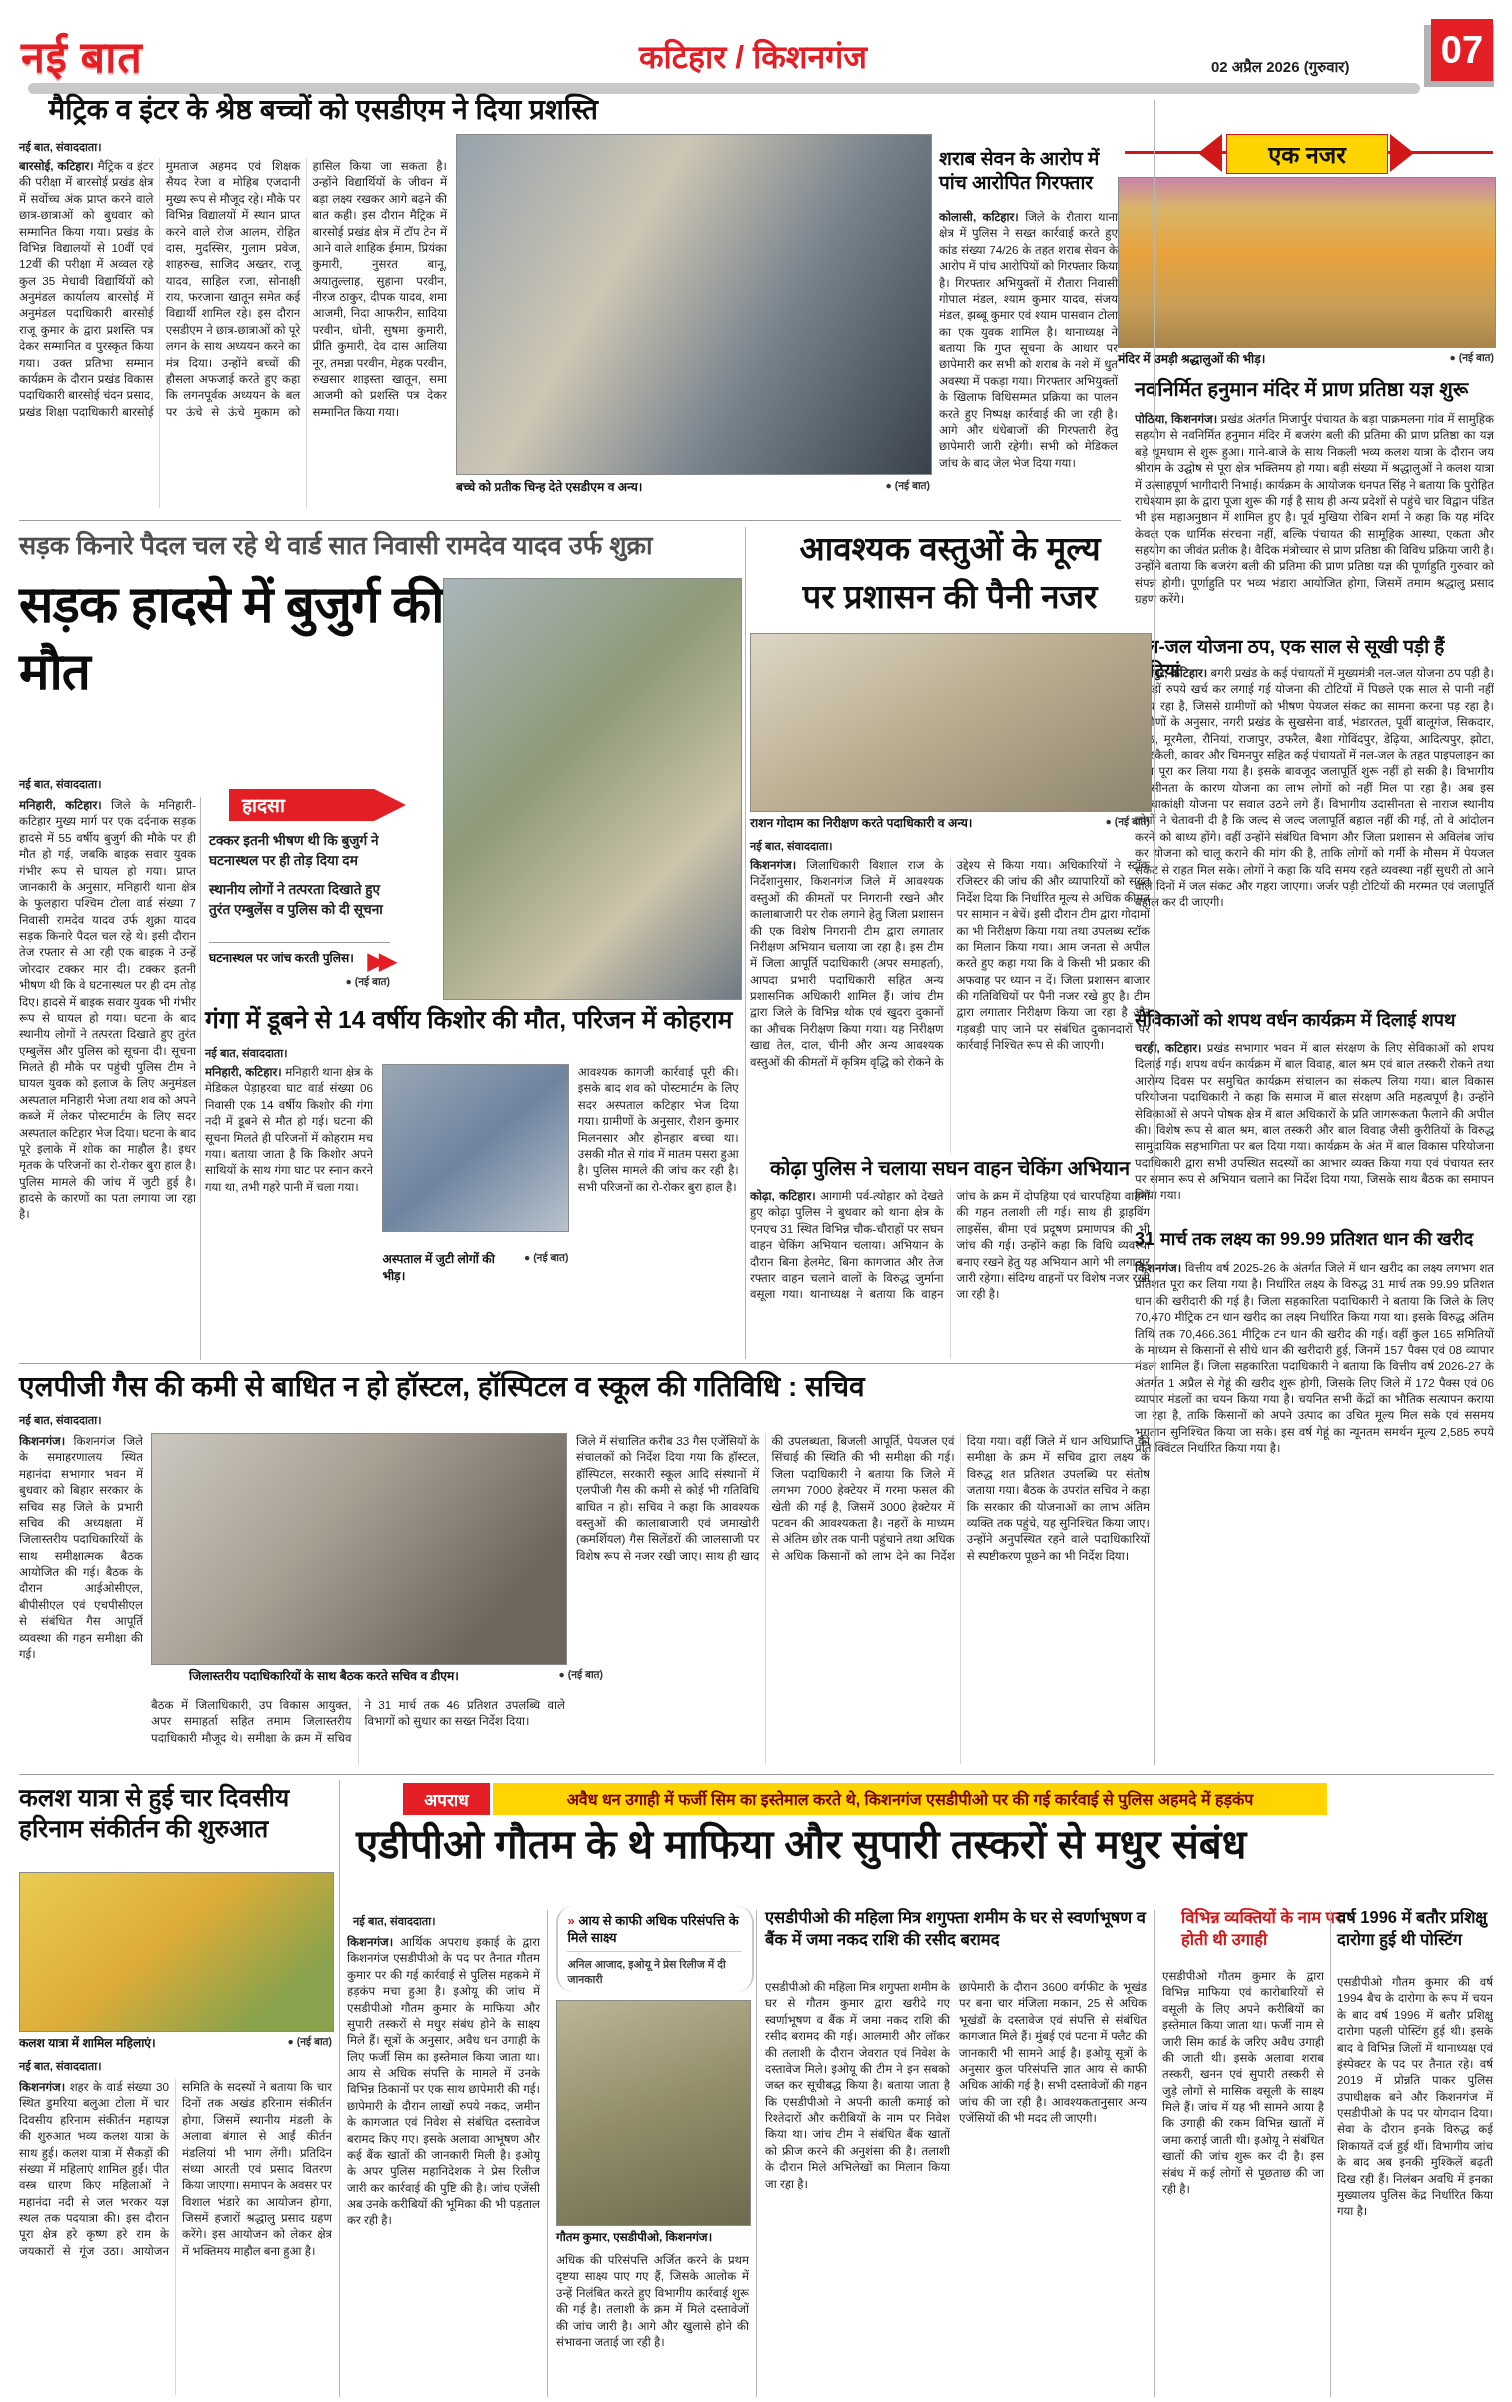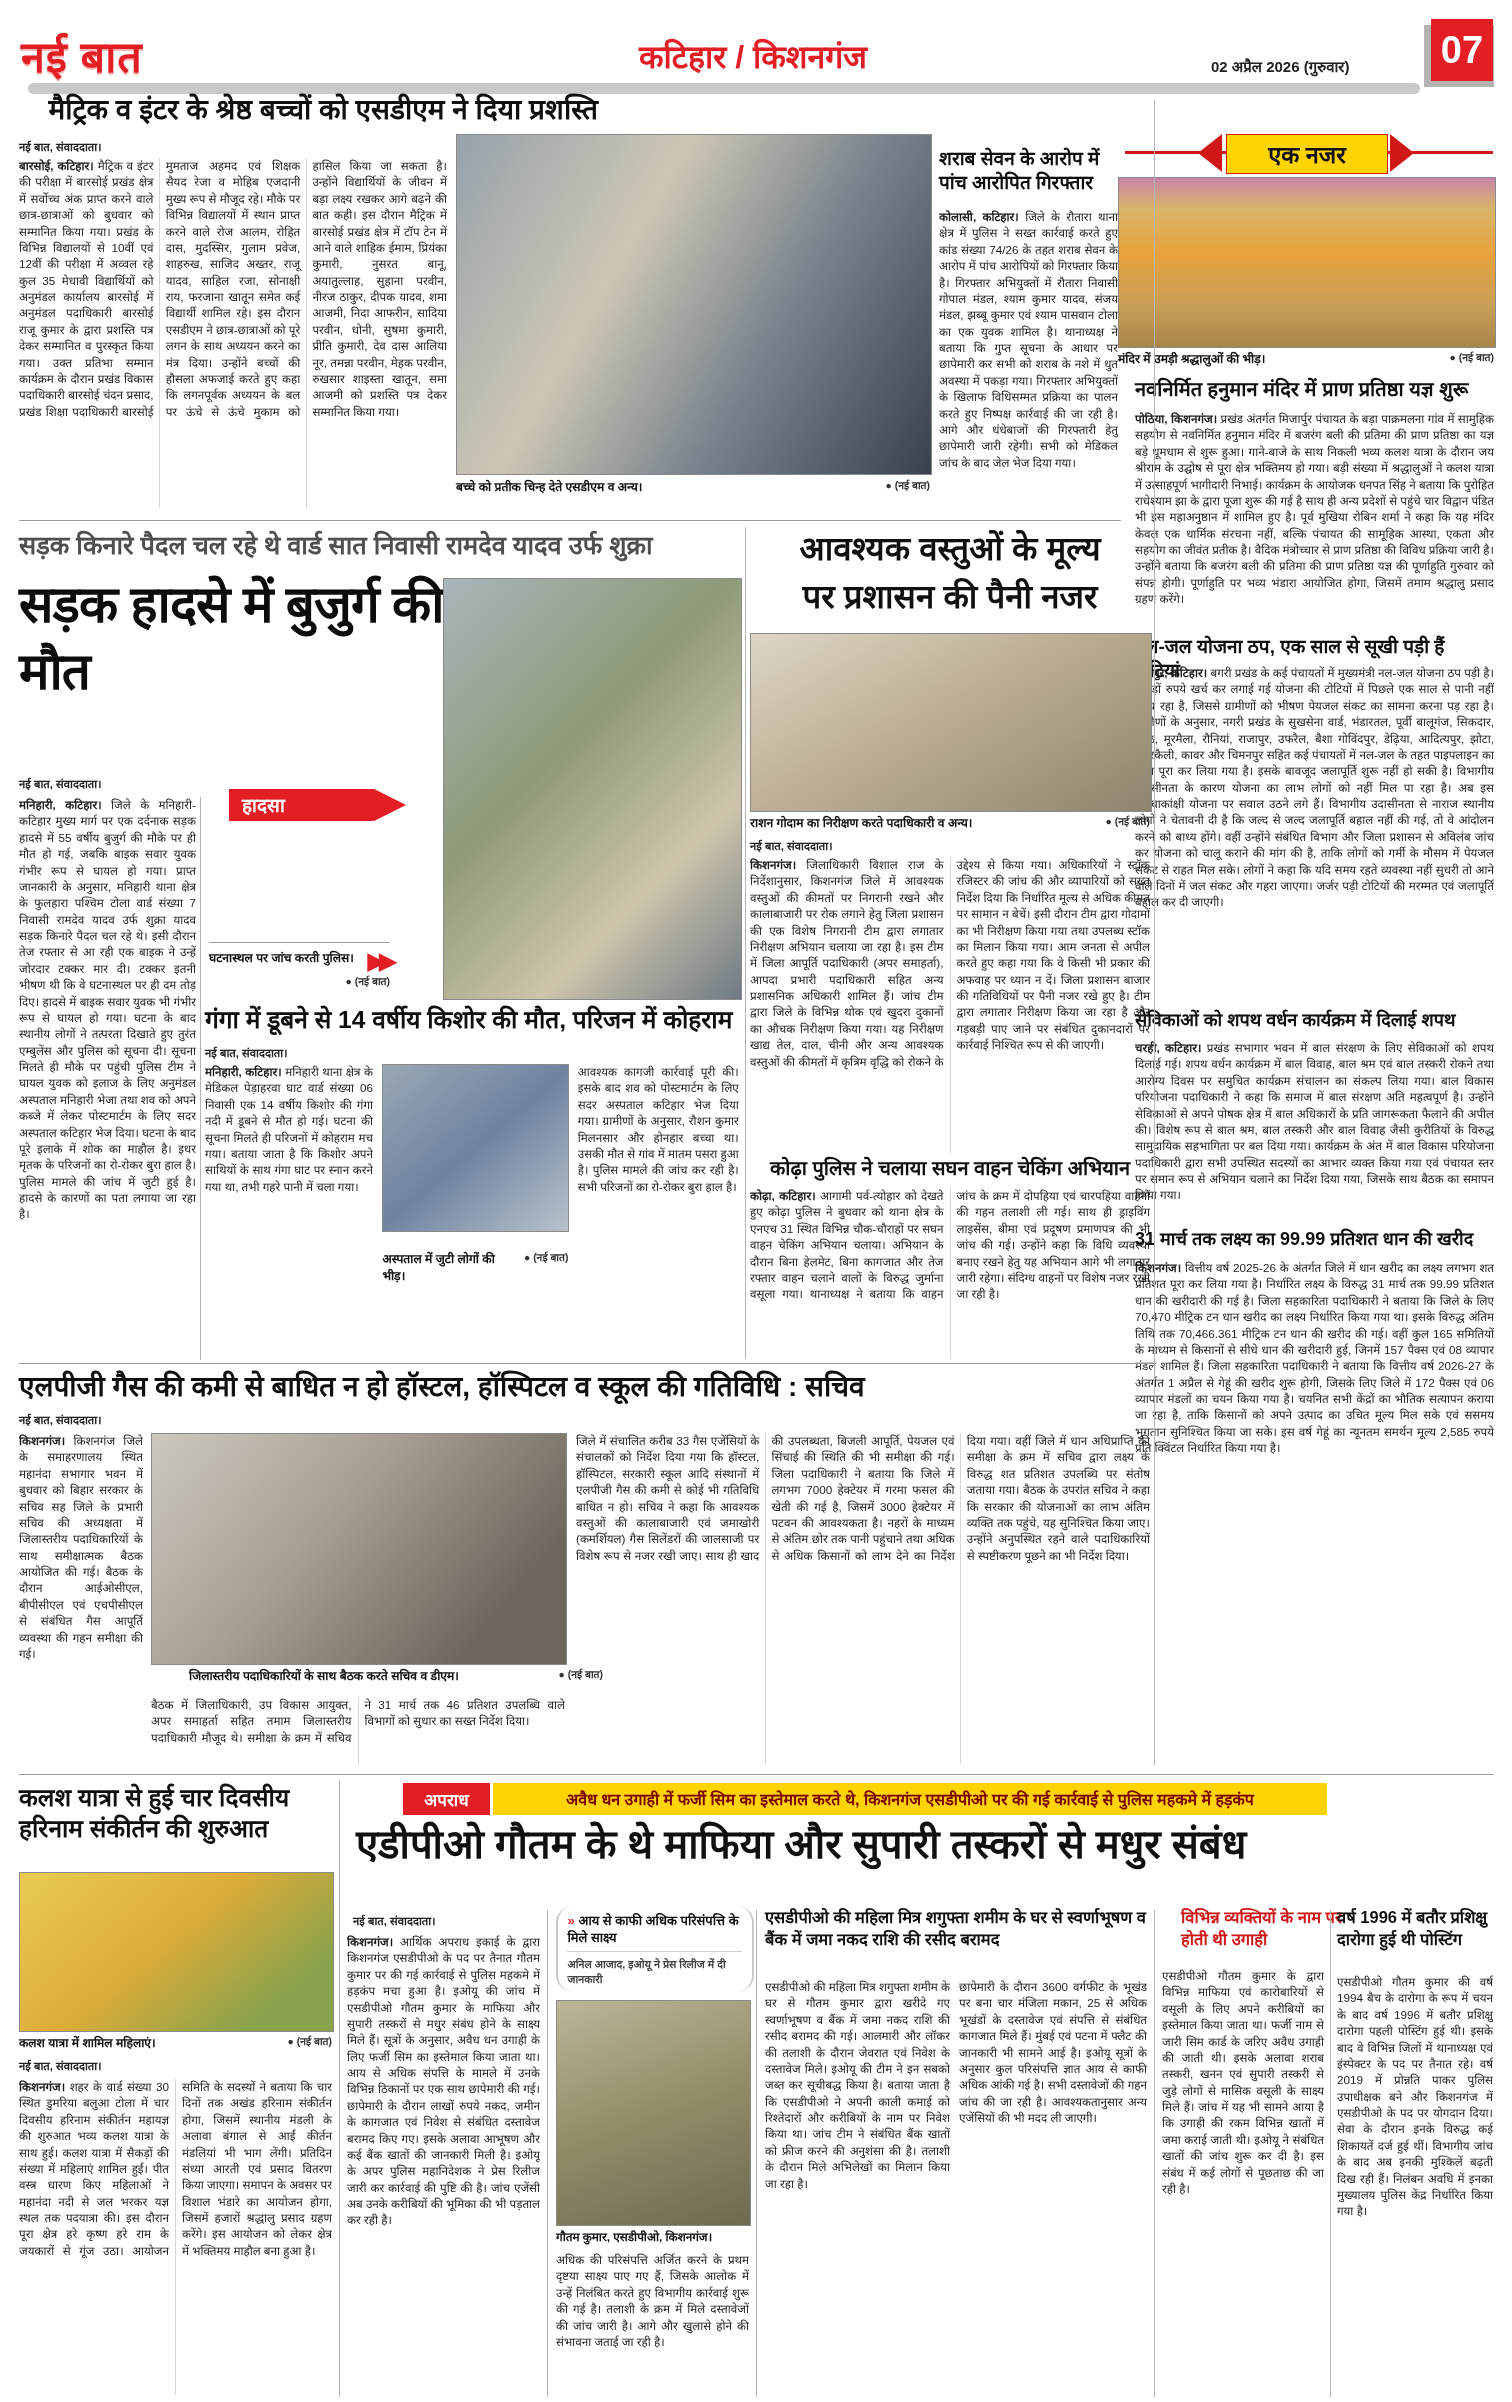--- a/index.html
+++ b/index.html
@@ -126,20 +126,24 @@
     <span>सड़क हादसे में बुजुर्ग की मौत</span><br>
   </div>
   <div class="photo ph-police" style="left:443px;top:578px;width:297px;height:420px;"></div>
   <div class="abs byline" style="left:19px;top:776px;">नई बात, संवाददाता।</div>
   <div class="abs bt" style="left:19px;top:797px;width:177px;height:563px;overflow:hidden;">
     <b class="dl">मनिहारी, कटिहार।</b>
     <span>जिले के मनिहारी-कटिहार मुख्य मार्ग पर एक दर्दनाक सड़क हादसे में 55 वर्षीय बुजुर्ग की मौके पर ही मौत हो गई, जबकि बाइक सवार युवक गंभीर रूप से घायल हो गया। प्राप्त जानकारी के अनुसार, मनिहारी थाना क्षेत्र के फुलहारा पश्चिम टोला वार्ड संख्या 7 निवासी रामदेव यादव उर्फ शुक्रा यादव सड़क किनारे पैदल चल रहे थे। इसी दौरान तेज रफ्तार से आ रही एक बाइक ने उन्हें जोरदार टक्कर मार दी। टक्कर इतनी भीषण थी कि वे घटनास्थल पर ही दम तोड़ दिए। हादसे में बाइक सवार युवक भी गंभीर रूप से घायल हो गया। घटना के बाद स्थानीय लोगों ने तत्परता दिखाते हुए तुरंत एम्बुलेंस और पुलिस को सूचना दी। सूचना मिलते ही मौके पर पहुंची पुलिस टीम ने घायल युवक को इलाज के लिए अनुमंडल अस्पताल मनिहारी भेजा तथा शव को अपने कब्जे में लेकर पोस्टमार्टम के लिए सदर अस्पताल कटिहार भेज दिया। घटना के बाद पूरे इलाके में शोक का माहौल है। इधर मृतक के परिजनों का रो-रोकर बुरा हाल है। पुलिस मामले की जांच में जुटी हुई है। हादसे के कारणों का पता लगाया जा रहा है।</span>
   </div>
   <div class="abs vline" style="left:200px;top:797px;height:563px;"></div>
   <div class="abs tagred" style="left:209px;top:789px;width:151px;height:32px;font-size:19px;margin-left:20px;">हादसा</div>
+  <div class="abs bullets" style="left:209px;top:831px;width:181px;">
+    <p>टक्कर इतनी भीषण थी कि बुजुर्ग ने घटनास्थल पर ही तोड़ दिया दम</p>
+    <p>स्थानीय लोगों ने तत्परता दिखाते हुए तुरंत एम्बुलेंस व पुलिस को दी सूचना</p>
+  </div>
   <div class="abs hline" style="left:209px;top:942px;width:181px;"></div>
   <div class="abs" style="left:209px;top:949px;width:181px;">
     <div class="caption">
         <span>घटनास्थल पर जांच करती पुलिस।</span>
       <span class="redarrows">▶▶</span>
       </div>
     <div class="credit" style="text-align:right;">● (नई बात)</div>
   </div>
 
   <div class="abs h-xl" style="left:205px;top:1004px;width:534px;font-size:24.5px;">गंगा में डूबने से 14 वर्षीय किशोर की मौत, परिजन में कोहराम</div>
@@ -208,21 +212,21 @@
     <span class="credit">● (नई बात)</span>
   </div>
   <div class="abs byline" style="left:19px;top:2058px;">नई बात, संवाददाता।</div>
   <div class="abs bt cols2" style="left:19px;top:2079px;width:313px;height:316px;overflow:hidden;">
     <b class="dl">किशनगंज।</b>
     <span>शहर के वार्ड संख्या 30 स्थित डुमरिया बलुआ टोला में चार दिवसीय हरिनाम संकीर्तन महायज्ञ की शुरुआत भव्य कलश यात्रा के साथ हुई। कलश यात्रा में सैकड़ों की संख्या में महिलाएं शामिल हुईं। पीत वस्त्र धारण किए महिलाओं ने महानंदा नदी से जल भरकर यज्ञ स्थल तक पदयात्रा की। इस दौरान पूरा क्षेत्र हरे कृष्ण हरे राम के जयकारों से गूंज उठा। आयोजन समिति के सदस्यों ने बताया कि चार दिनों तक अखंड हरिनाम संकीर्तन होगा, जिसमें स्थानीय मंडली के अलावा बंगाल से आईं कीर्तन मंडलियां भी भाग लेंगी। प्रतिदिन संध्या आरती एवं प्रसाद वितरण किया जाएगा। समापन के अवसर पर विशाल भंडारे का आयोजन होगा, जिसमें हजारों श्रद्धालु प्रसाद ग्रहण करेंगे। इस आयोजन को लेकर क्षेत्र में भक्तिमय माहौल बना हुआ है।</span>
   </div>
   <div class="abs vline" style="left:339px;top:1780px;height:617px;"></div>
 
   <div class="abs tagplain" style="left:403px;top:1783px;width:87px;height:32px;font-size:17px;">अपराध</div>
-  <div class="abs kyellow" style="left:493px;top:1783px;width:834px;height:32px;font-size:16px;">अवैध धन उगाही में फर्जी सिम का इस्तेमाल करते थे, किशनगंज एसडीपीओ पर की गई कार्रवाई से पुलिस महकमे में हड़कंप</div>
+  <div class="abs kyellow" style="left:493px;top:1783px;width:834px;height:32px;font-size:16px;">अवैध धन उगाही में फर्जी सिम का इस्तेमाल करते थे, किशनगंज एसडीपीओ पर की गई कार्रवाई से पुलिस अहमदे में हड़कंप</div>
   <div class="abs h-xl" style="left:356px;top:1819px;width:1147px;font-size:40px;">एडीपीओ गौतम के थे माफिया और सुपारी तस्करों से मधुर संबंध</div>
   <div class="abs byline" style="left:353px;top:1913px;">नई बात, संवाददाता।</div>
   <div class="abs bt" style="left:347px;top:1934px;width:193px;height:461px;overflow:hidden;">
     <b class="dl">किशनगंज।</b>
     <span>आर्थिक अपराध इकाई के द्वारा किशनगंज एसडीपीओ के पद पर तैनात गौतम कुमार पर की गई कार्रवाई से पुलिस महकमे में हड़कंप मचा हुआ है। इओयू की जांच में एसडीपीओ गौतम कुमार के माफिया और सुपारी तस्करों से मधुर संबंध होने के साक्ष्य मिले हैं। सूत्रों के अनुसार, अवैध धन उगाही के लिए फर्जी सिम का इस्तेमाल किया जाता था। आय से अधिक संपत्ति के मामले में उनके विभिन्न ठिकानों पर एक साथ छापेमारी की गई। छापेमारी के दौरान लाखों रुपये नकद, जमीन के कागजात एवं निवेश से संबंधित दस्तावेज बरामद किए गए। इसके अलावा आभूषण और कई बैंक खातों की जानकारी मिली है। इओयू के अपर पुलिस महानिदेशक ने प्रेस रिलीज जारी कर कार्रवाई की पुष्टि की है। जांच एजेंसी अब उनके करीबियों की भूमिका की भी पड़ताल कर रही है।</span>
   </div>
   <div class="abs vline" style="left:547px;top:1910px;height:487px;"></div>
 
   <div class="abs pull" style="left:556px;top:1906px;width:175px;">
     <div class="q"><span class="chev">»</span><span>आय से काफी अधिक परिसंपत्ति के मिले साक्ष्य</span></div>

